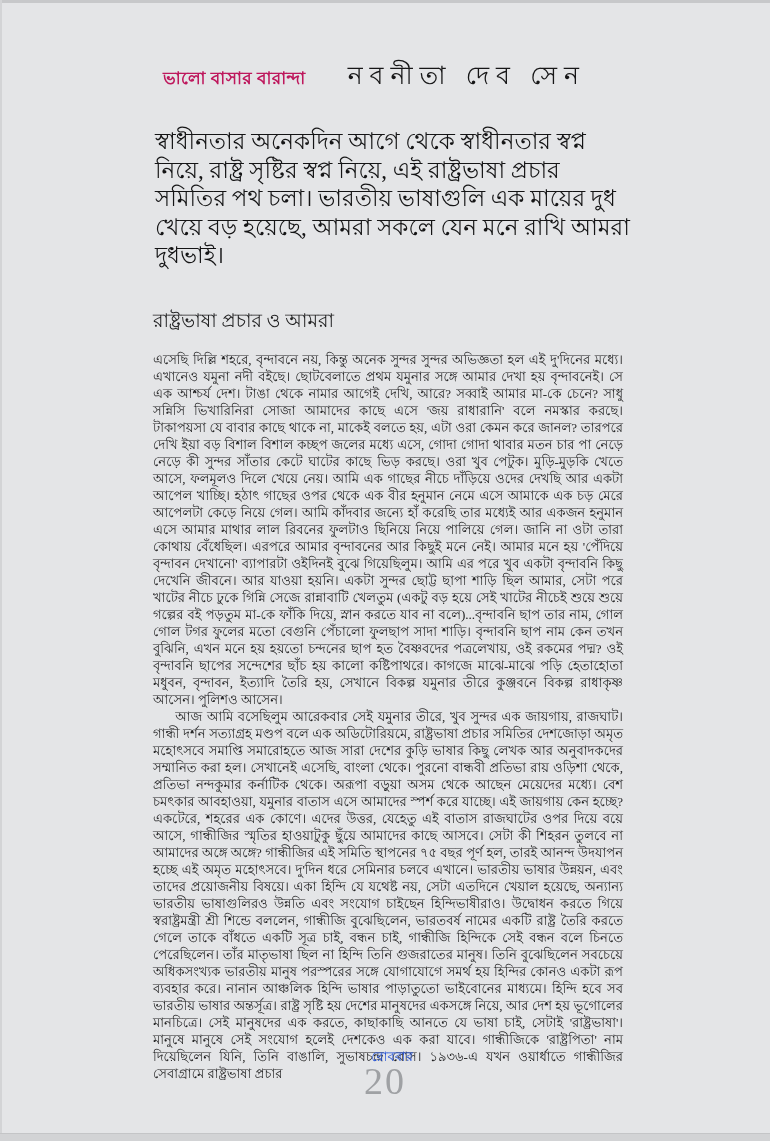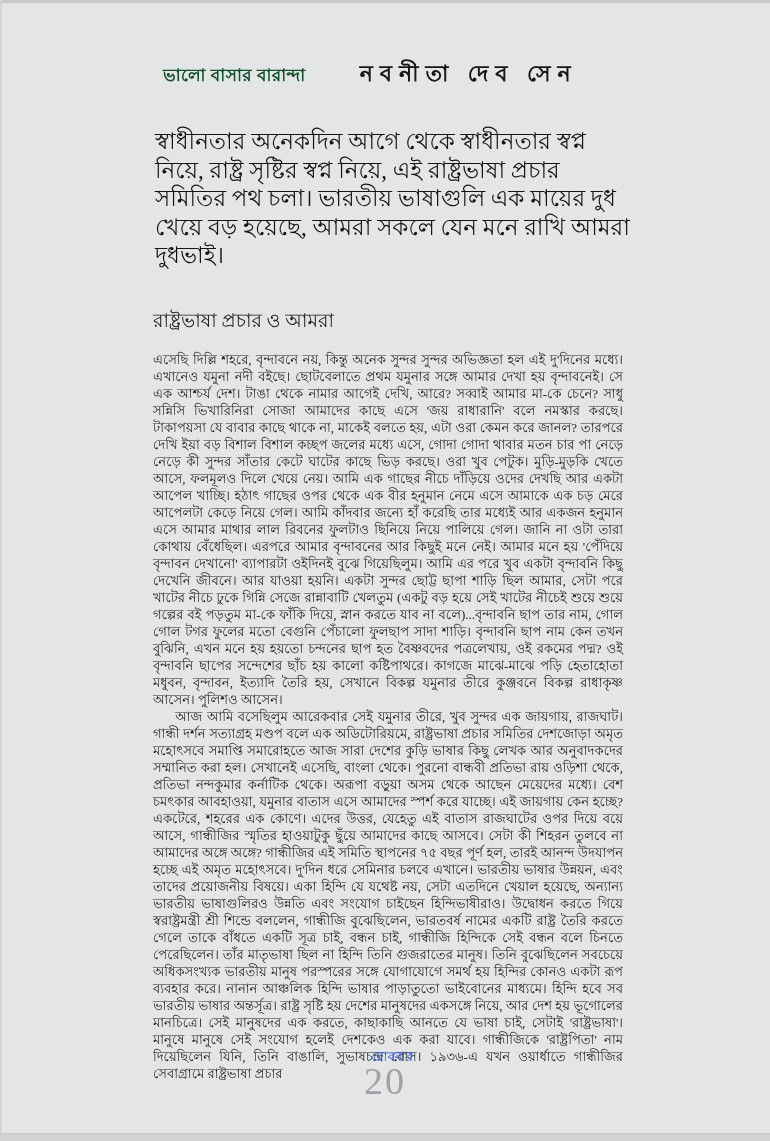--- a/index.html
+++ b/index.html
@@ -13,30 +13,30 @@
   }
   .page{position:relative;width:770px;height:1141px;background:#e4e5e7;}
   
   .edge-top{position:absolute;left:0;top:0;width:770px;height:3px;background:#c7c8ca;}
   .edge-left{position:absolute;left:0;top:0;width:2px;height:1141px;background:#d3d4d6;}
   .edge-bottom{position:absolute;left:0;bottom:0;width:770px;height:7px;background:#d2d3d5;border-top:1px solid #c4c5c7;}
 
   
   .header{position:absolute;left:163px;top:56px;width:470px;display:flex;align-items:baseline;}
   .column-label{
-    color:#14532d;
+    color:#be185d;
     font-size:17px;
     font-weight:bold;
     letter-spacing:0.5px;
     white-space:nowrap;
   }
   .author{
-    margin-left:54px;
-    font-size:22px;
-    font-weight:bold;
+    margin-left:42px;
+    font-size:25px;
+    font-weight:normal;
     letter-spacing:7px;
     color:#161617;
     white-space:nowrap;
   }
 
   
   .intro{
     position:absolute;left:155px;top:128px;width:480px;
     font-size:23px;line-height:28.5px;
     color:#141415;

